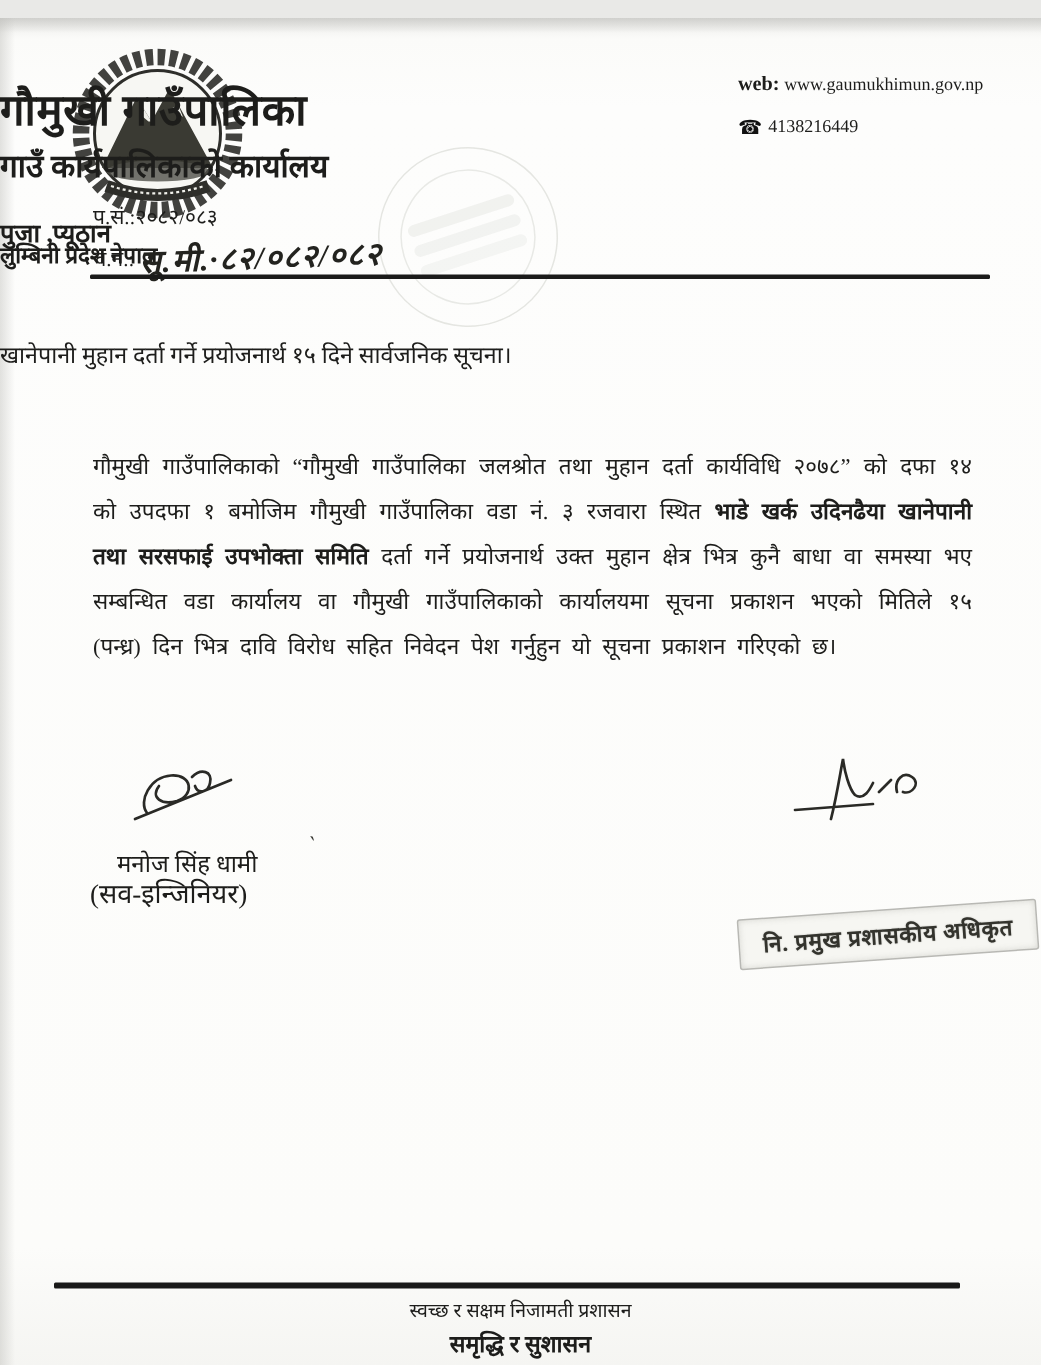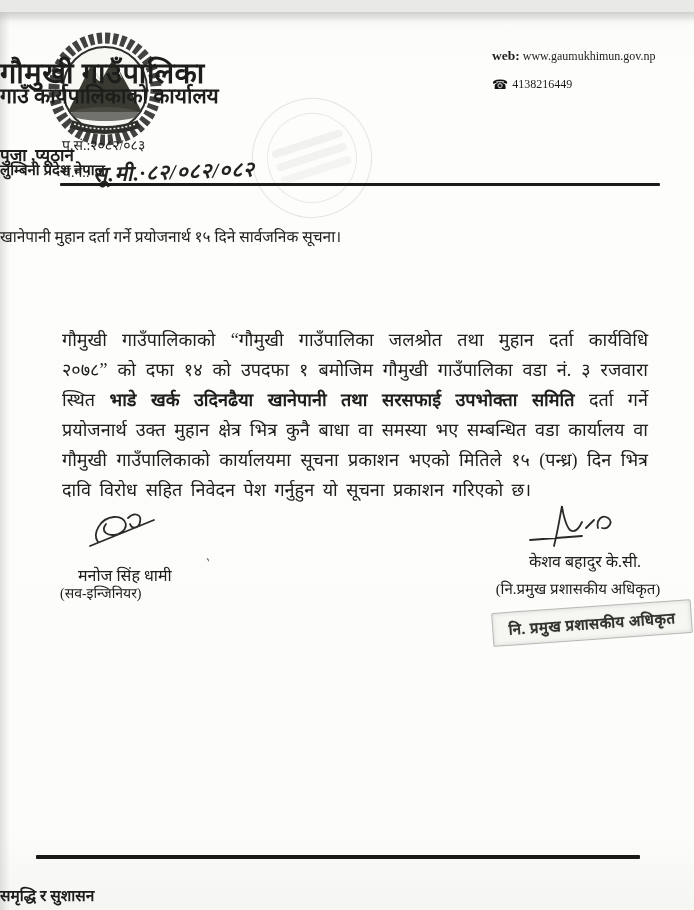--- a/index.html
+++ b/index.html
@@ -10,21 +10,21 @@
     color:#1d1d1b;overflow:hidden;
   }
   .scan-edge-left{position:absolute;left:0;top:0;bottom:0;width:10px;
     background:linear-gradient(90deg,rgba(190,190,186,.45),rgba(255,255,255,0));}
   .scan-edge-top{position:absolute;left:0;top:0;right:0;height:10px;
     background:linear-gradient(180deg,rgba(180,180,176,.5),rgba(255,255,255,0));}
 
   
   .emblem{position:absolute;left:44px;top:20px;width:122px;height:120px;}
   .org-name{position:absolute;left:0;width:100%;top:40px;font-size:29px;font-weight:700;letter-spacing:.5px;}
-  .office-name{position:absolute;left:0;width:100%;top:69px;font-size:21px;font-weight:700;}
+  .office-name{position:absolute;left:0;width:100%;top:84px;font-size:21px;font-weight:700;}
   .addr1{position:absolute;left:0;width:100%;top:131px;font-size:17px;font-weight:700;}
   .addr2{position:absolute;left:0;width:100%;top:147px;font-size:15px;font-weight:700;}
 
   .watermark{position:absolute;left:252px;top:86px;width:118px;height:118px;border-radius:50%;
     border:1px solid rgba(105,112,92,.30);opacity:.55;transform:rotate(-18deg);}
   .watermark .inner{position:absolute;left:14px;top:14px;right:14px;bottom:14px;border-radius:50%;
     border:1px solid rgba(105,112,92,.25);}
   .watermark .smudge{position:absolute;left:22px;top:40px;width:74px;height:8px;
     background:rgba(100,108,88,.14);border-radius:4px;box-shadow:0 14px 0 rgba(100,108,88,.12), 0 28px 0 rgba(100,108,88,.10);}
 
@@ -37,43 +37,43 @@
   .handwrite{font-style:italic;font-size:21px;letter-spacing:1px;display:inline-block;
     transform:rotate(-2deg) translateY(2px);font-weight:600;color:#23231f;}
 
   .rule-top{position:absolute;left:60px;top:171px;width:600px;height:3px;background:#1b1b1a;border-radius:1px;}
 
   
   .subject{position:absolute;left:0;width:100%;top:213px;text-align:left;font-size:15.5px;}
   .pubdate{position:absolute;left:0;width:100%;top:251px;text-align:center;font-size:15px;}
 
   
-  .bodytext{position:absolute;left:62px;top:313px;width:586px;font-size:18px;line-height:30px;
+  .bodytext{position:absolute;left:62px;top:285px;width:586px;font-size:15px;line-height:30px;
     text-align:justify;word-spacing:4px;}
   .bodytext b{font-weight:700;}
 
   
   .sig-svg{position:absolute;}
   .sig-left-name{position:absolute;left:78px;top:552px;font-size:16px;}
-  .sig-left-desg{position:absolute;left:60px;top:571px;font-size:14px;}
+  .sig-left-desg{position:absolute;left:60px;top:571px;font-size:18px;}
   .stray-mark{position:absolute;left:204px;top:544px;font-size:15px;color:#3a3a36;transform:rotate(18deg);}
 
   .sig-right-name{position:absolute;left:495px;top:538px;width:180px;text-align:center;font-size:16px;}
   .sig-right-desg{position:absolute;left:468px;top:566px;width:220px;text-align:center;font-size:15px;}
   .stamp-box{position:absolute;left:492px;top:594px;width:198px;height:32px;
     border:1.5px solid rgba(70,70,64,.35);border-radius:2px;
     transform:rotate(-4deg);display:flex;align-items:center;justify-content:center;
     background:rgba(240,240,234,.5);box-shadow:0 0 4px rgba(120,120,110,.25) inset;}
   .stamp-box span{font-weight:700;font-size:15px;color:#33332d;letter-spacing:.5px;white-space:nowrap;
     text-shadow:0 0 1px rgba(60,60,55,.4);}
 
   
   .rule-bottom{position:absolute;left:36px;top:843px;width:604px;height:4px;background:#191918;border-radius:1px;}
   .footer1{position:absolute;left:0;width:100%;top:852px;text-align:center;font-size:13px;}
-  .footer2{position:absolute;left:0;width:100%;top:872px;font-size:15.5px;font-weight:700;}
+  .footer2{position:absolute;left:0;width:100%;top:872px;text-align:center;font-size:15.5px;font-weight:700;}
 </style>
 </head>
 <body>
 
 <div class="page">
   <div class="scan-edge-top"></div>
   <div class="scan-edge-left"></div>
 
   <svg class="emblem" viewBox="0 0 122 120">
     <circle cx="61" cy="57" r="51" fill="none" stroke="#2e2e2a" stroke-width="11" stroke-dasharray="5 3" opacity="0.9"></circle>
@@ -125,21 +125,20 @@
   <svg class="sig-svg" style="left:84px;top:496px;" width="88" height="46" viewBox="0 0 88 46">
     <path d="M14 34 C 8 26, 16 10, 30 9 C 44 8, 46 22, 34 26 C 24 29, 16 24, 22 16 M6 38 L70 12 M44 10 C 50 4, 58 6, 56 14 C 55 20, 48 22, 46 16" fill="none" stroke="#2a2a26" stroke-width="1.8" stroke-linecap="round"></path>
   </svg>
   <div class="sig-left-name">मनोज सिंह धामी</div>
   <div class="sig-left-desg">(सव-इन्जिनियर)</div>
   <div class="stray-mark">`</div>
 
   <svg class="sig-svg" style="left:524px;top:488px;" width="110" height="52" viewBox="0 0 110 52">
     <path d="M30 46 C 34 30, 36 16, 38 6 C 39 14, 42 26, 46 30 C 52 34, 56 26, 58 22 M62 28 L70 20 M74 28 C 72 20, 78 14, 84 18 C 90 22, 84 30, 78 28 M6 40 L58 36" fill="none" stroke="#2a2a26" stroke-width="1.8" stroke-linecap="round"></path>
   </svg>
-  <div class="sig-right-name">केशव बहादुर के.सी.</div>
-  <div class="sig-right-desg">(नि.प्रमुख प्रशासकीय अधिकृत)</div>
   <div class="stamp-box">
     <span>नि. प्रमुख प्रशासकीय अधिकृत</span>
   </div>
 
   <div class="rule-bottom"></div>
+  <div class="footer1">स्वच्छ र सक्षम निजामती प्रशासन</div>
   <div class="footer2">समृद्धि र सुशासन</div>
 </div>
 
 </body></html>

